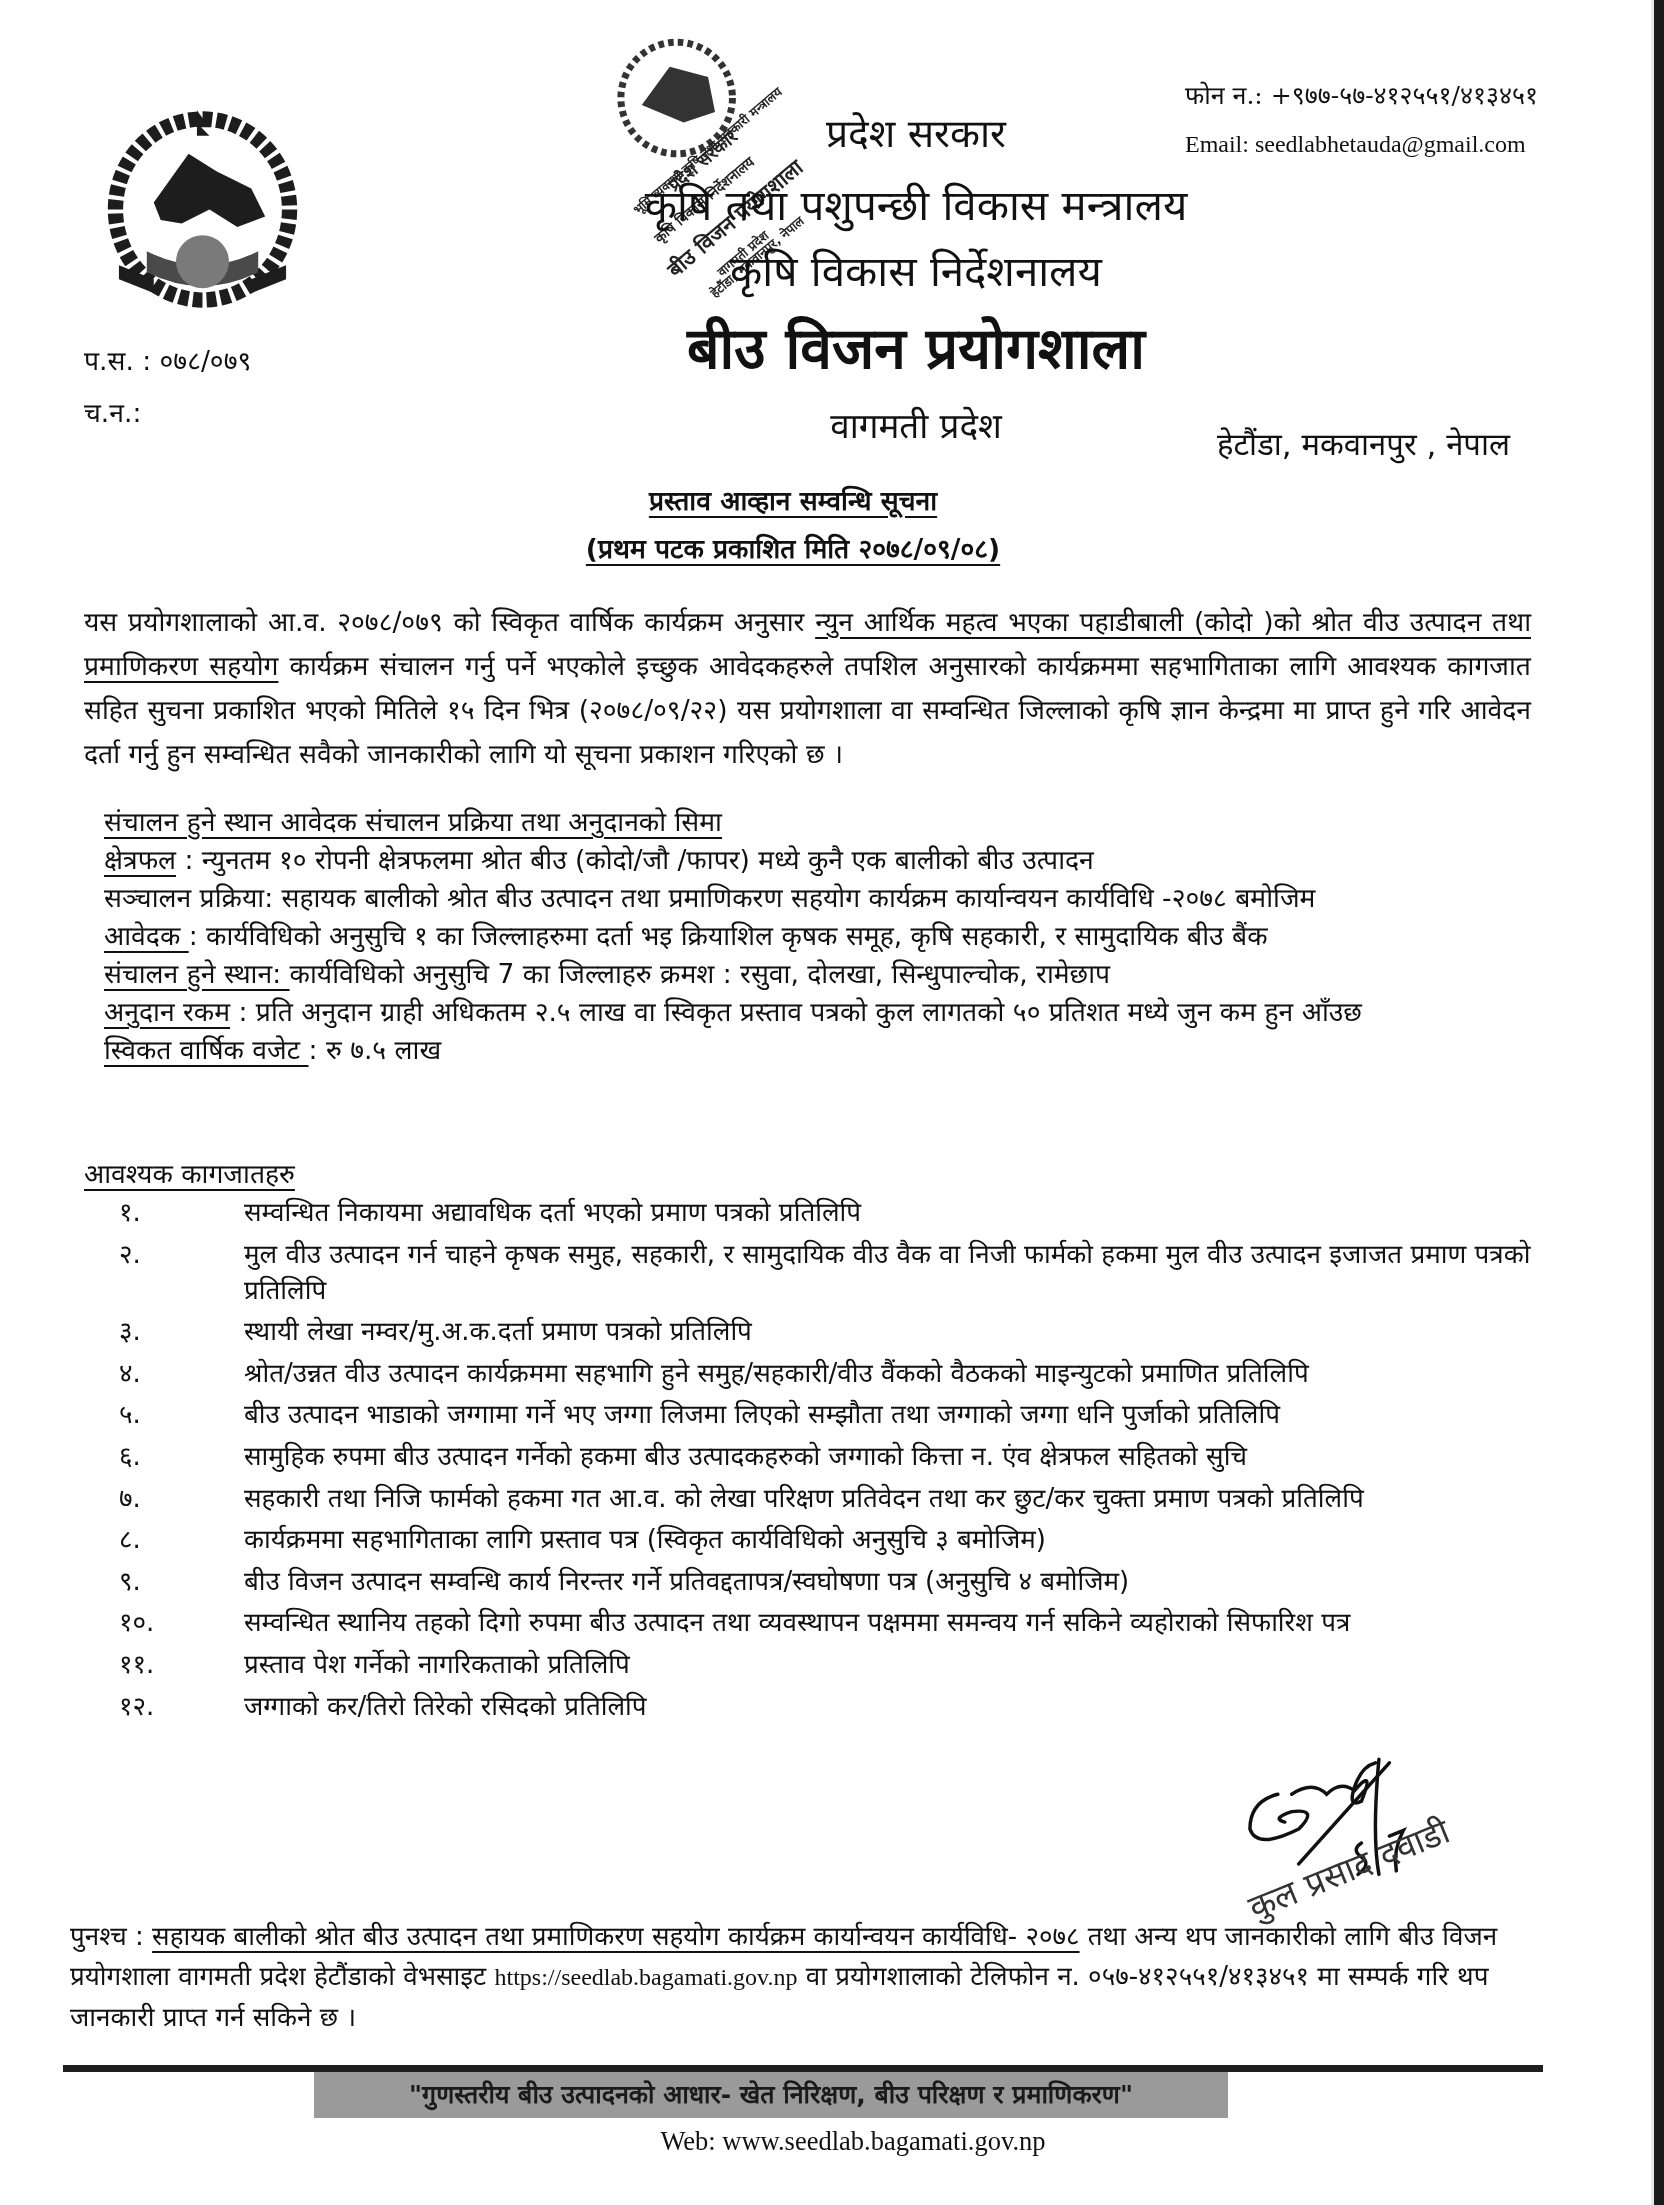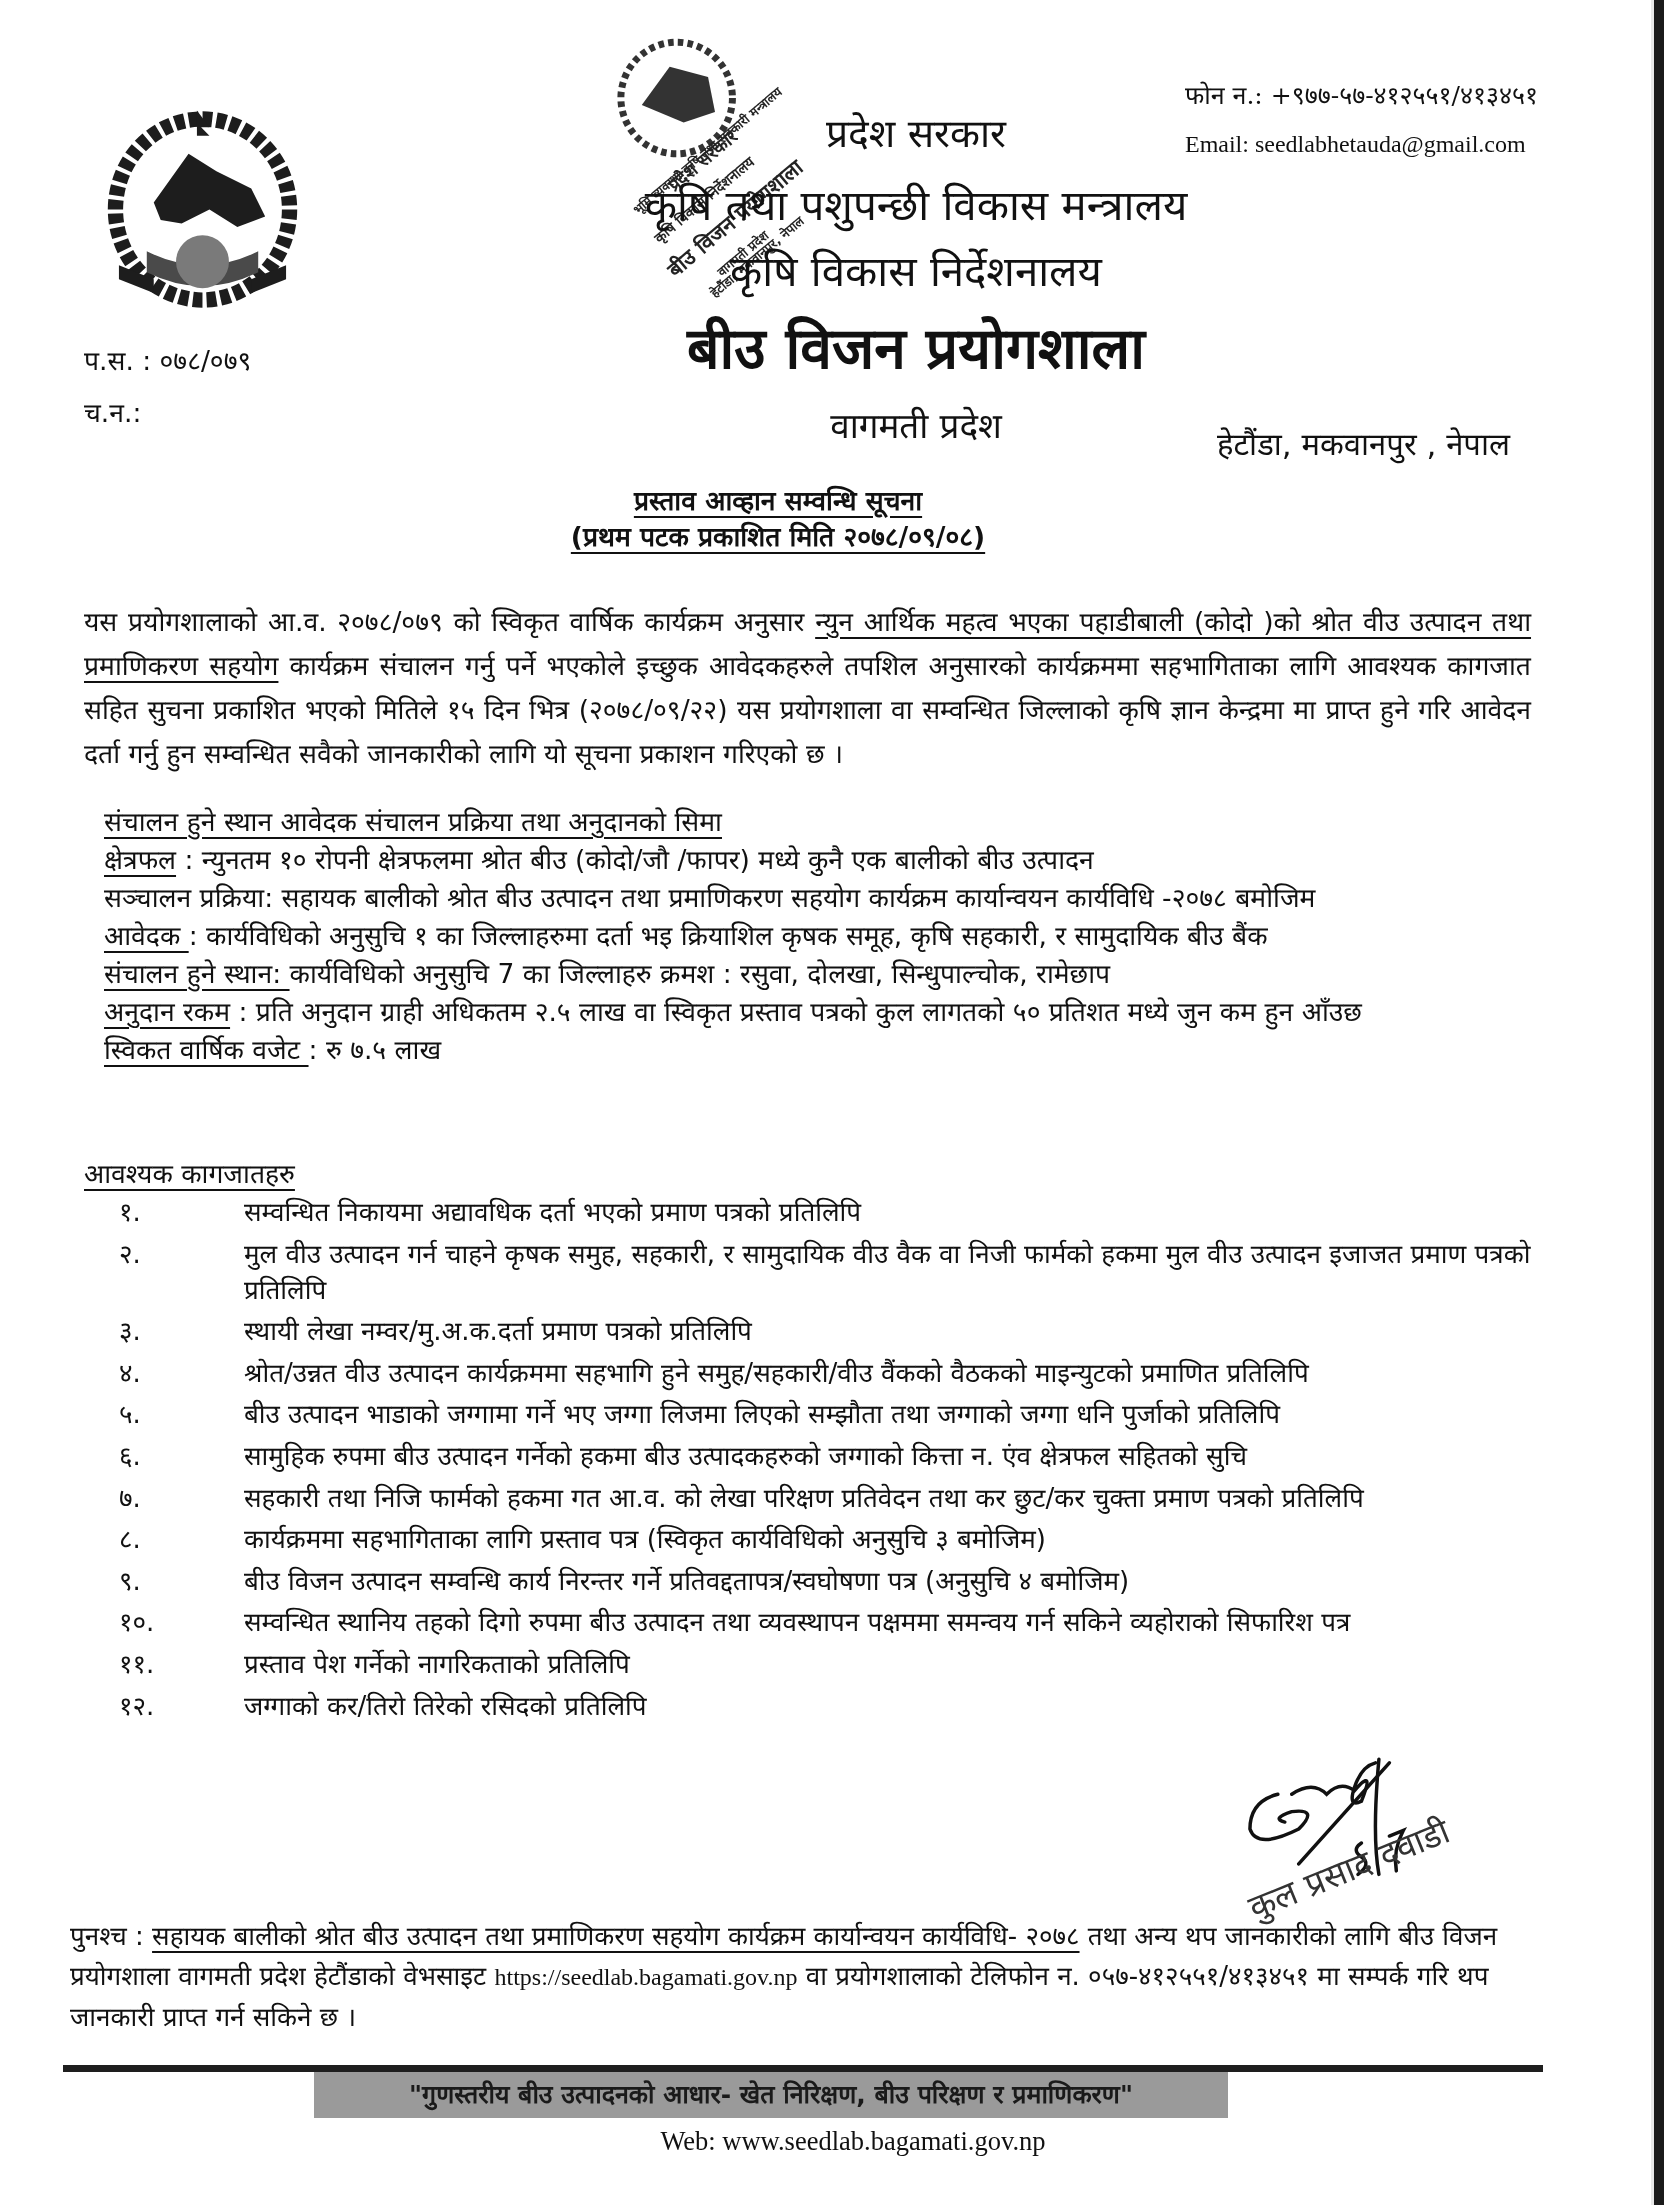--- a/index.html
+++ b/index.html
@@ -25,24 +25,24 @@
     .hdr-ministry { top: 175px; font-size: 42px; left: 84px; }
     .hdr-directorate { top: 241px; font-size: 42px; left: 84px; }
     .hdr-lab { top: 307px; font-size: 57px; font-weight: bold; left: 84px; }
     .hdr-province { top: 401px; font-size: 35px; left: 84px; }
 
     .ref { position: absolute; left: 84px; font-size: 26.5px; }
     .ref-ps { top: 342px; }
     .ref-cn { top: 394px; }
     .address { position: absolute; right: 154px; top: 422px; font-size: 31px; }
 
-    .title-block { position: absolute; left: 0; width: 1556px; text-align: center; top: 482px; }
+    .title-block { position: absolute; left: 15px; width: 1556px; text-align: center; top: 482px; }
     .title-block div { font-size: 26.5px; font-weight: bold; }
     .title-block span { text-decoration: underline; text-underline-offset: 5.6px; }
-    .title-block .sub { margin-top: 0; }
+    .title-block .sub { margin-top: 12px; }
 
     .body { position: absolute; left: 84px; right: 133px; font-size: 26.5px; line-height: 44px; }
     .para { top: 600px; text-align: justify; }
     .u { text-decoration: underline; text-underline-offset: 5.6px; }
 
     .section { top: 803px; line-height: 38px; }
     .section .line { white-space: nowrap; margin-left: 20px; }
 
     .docs-heading { position: absolute; left: 84px; top: 1155px; font-size: 26.5px; text-decoration: underline; text-underline-offset: 5.6px; }
     .docs { position: absolute; left: 119px; right: 133px; top: 1194px; font-size: 26px; }

